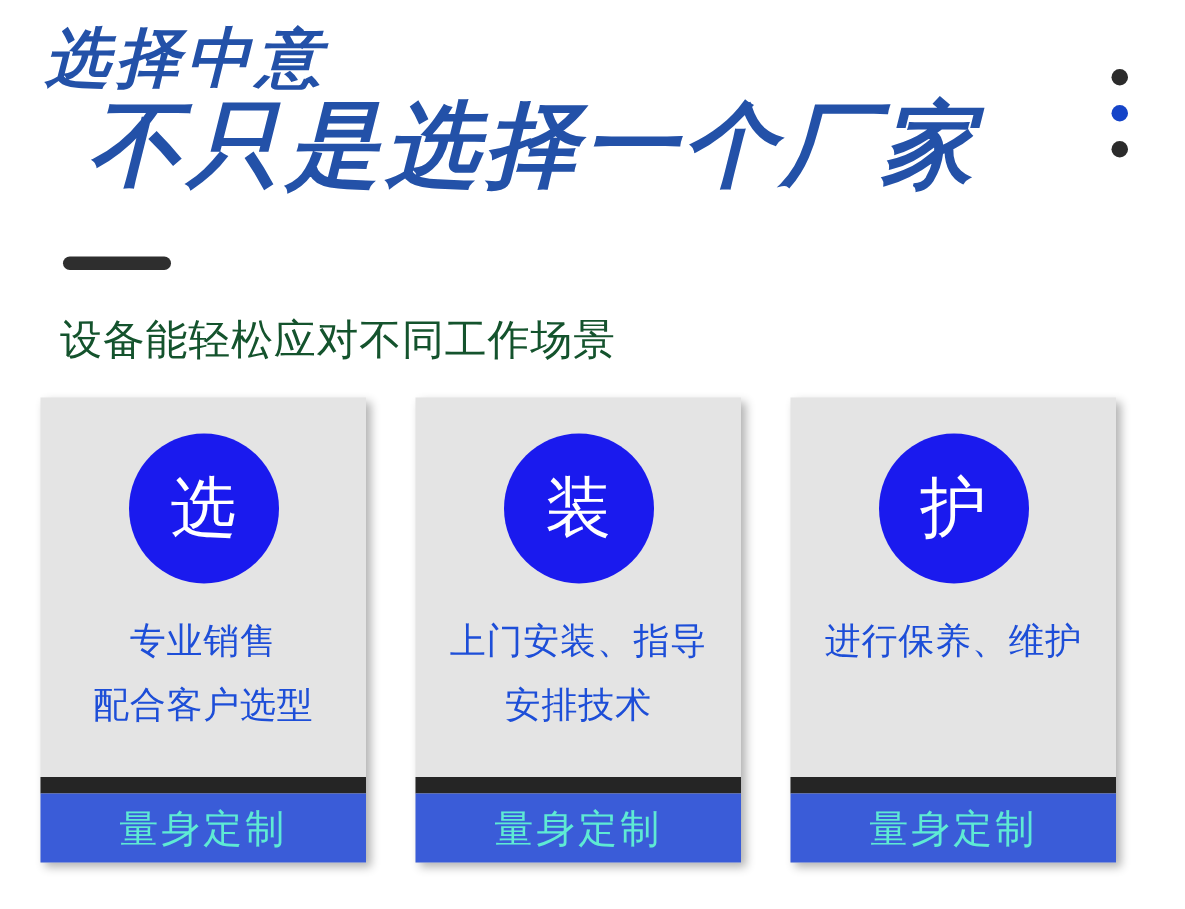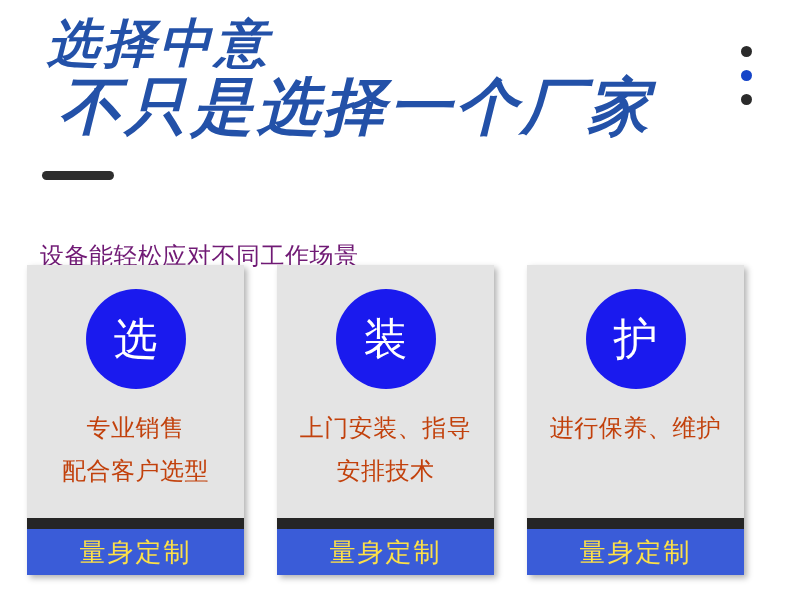--- a/index.html
+++ b/index.html
@@ -25,22 +25,22 @@
   .headline-line {
     color: #2351a8;
     font-family: "Liberation Serif", "DejaVu Serif", serif;
     font-weight: bold;
     font-style: italic;
     line-height: 1.0;
     letter-spacing: 4px;
     white-space: nowrap;
   }
   #headline-line-1 {
-    font-size: 52px;
-    margin-left: 21px;
+    font-size: 43px;
+    margin-left: 4px;
   }
   #headline-line-2 {
     font-size: 62px;
     margin-top: 6px;
     margin-left: 0px;
     text-align: center;
   }
 
   
   #dot-column {
@@ -70,25 +70,24 @@
     height: 9px;
     background: #2e2e2e;
     border-radius: 5px;
   }
 
   
   #subtitle {
     position: absolute;
     left: 40px;
     top: 208px;
-    font-size: 24px;
-    color: #701a75;
+    font-size: 28px;
+    color: #14532d;
     letter-spacing: 0.5px;
     white-space: nowrap;
-    margin-top: 32px;
   }
 
   
   #cards {
     position: absolute;
     left: 27px;
     top: 265px;
     width: 718px;
     display: flex;
     gap: 33px;
@@ -118,34 +117,34 @@
     display: flex;
     align-items: center;
     justify-content: center;
     font-size: 44px;
     font-weight: normal;
     line-height: 1;
   }
   .card-text {
     margin-top: 18px;
     text-align: center;
-    color: #c2410c;
+    color: #1d4ed8;
     font-size: 24px;
     line-height: 1.78;
     letter-spacing: 0.5px;
     white-space: nowrap;
   }
   .card-divider {
     height: 11px;
     background: #252525;
   }
   .card-footer {
     height: 46px;
     background: #3a5cd8;
-    color: #fde047;
+    color: #5eead4;
     display: flex;
     align-items: center;
     justify-content: center;
     font-size: 26px;
     letter-spacing: 2px;
     white-space: nowrap;
   }
 </style>
 </head>
 <body>

